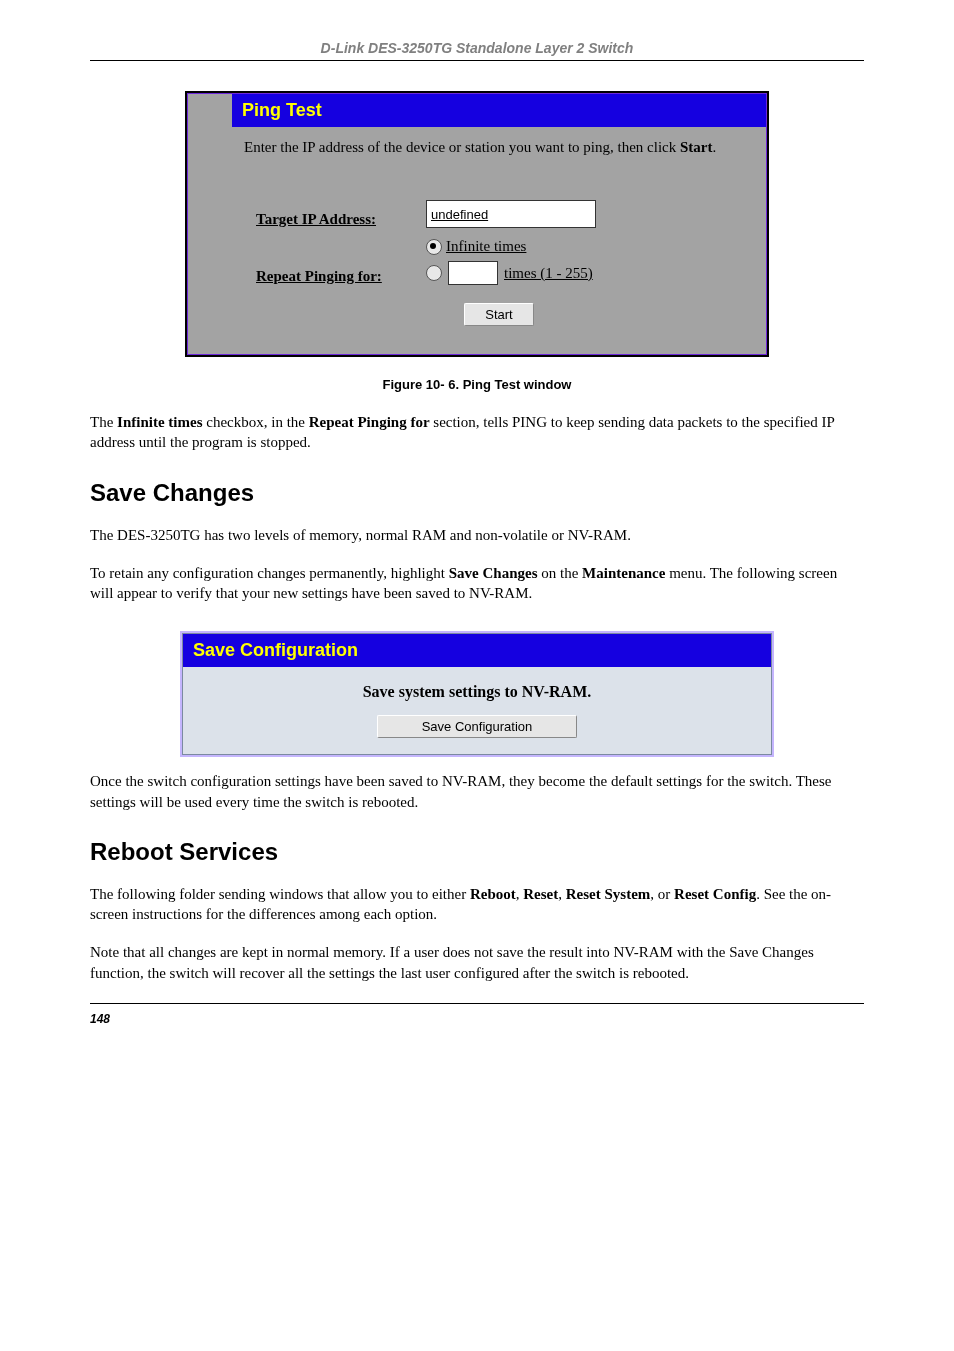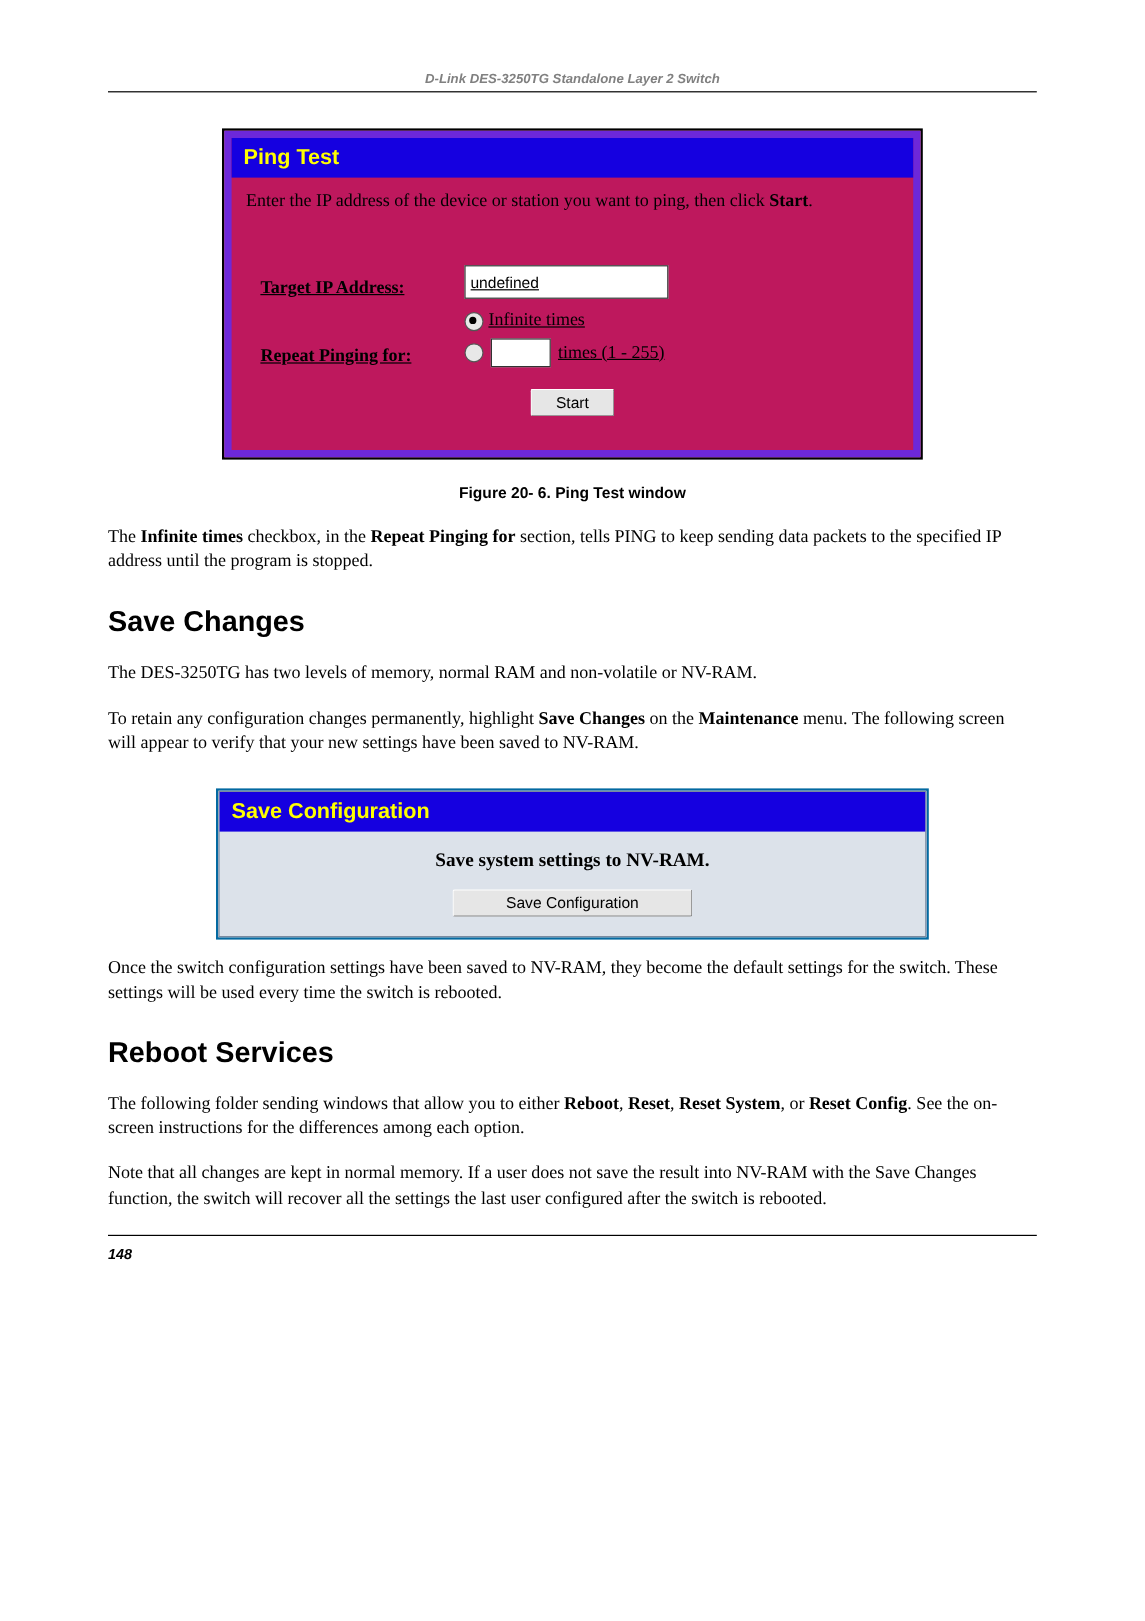--- a/index.html
+++ b/index.html
@@ -9,27 +9,26 @@
     color: #000;
   }
   .page {
     width: 954px;
     margin: 0 auto;
     padding: 40px 90px 40px 90px;
     box-sizing: border-box;
   }
   .header-line {
     font-family: Arial, Helvetica, sans-serif;
-    font-size: 11px;
+    font-size: 14px;
     font-style: italic;
     font-weight: bold;
     color: #808080;
     text-align: center;
     padding-bottom: 4px;
-    margin-top: 20px;
   }
   .hr-top, .hr-bottom {
     border: none;
     border-top: 1px solid #000;
     margin: 0 0 30px 0;
   }
   .hr-bottom {
     margin: 20px 0 8px 0;
   }
   .page-num {
@@ -40,22 +39,23 @@
     text-align: left;
   }
 
   
   .ping-panel-wrap {
     width: 580px;
     margin: 10px auto 20px auto;
     border: 2px solid #000;
   }
   .ping-panel {
-    border: 6px solid #6d28d9;
-    background: #be185d;
+    border: 1px solid #6d28d9;
+    background: #a3a3a3;
+    padding-left: 44px;
   }
   .panel-title {
     background: #1500e0;
     color: #ffff00;
     font-family: Arial, Helvetica, sans-serif;
     font-weight: bold;
     font-size: 18px;
     padding: 6px 10px;
   }
   .intro {
@@ -157,21 +157,21 @@
     font-family: Arial, Helvetica, sans-serif;
     font-weight: bold;
     font-size: 24px;
     margin: 26px 0 18px 0;
   }
 
   
   .save-wrap {
     width: 590px;
     margin: 28px auto 14px auto;
-    border: 2px solid #0369a1;
+    border: 2px solid #c4b5fd;
   }
   .save-panel {
     border: 1px solid #7b8aa0;
     background: #dce2ea;
   }
   .save-body {
     text-align: center;
     padding: 10px 0 16px 0;
   }
   .save-body-title {
@@ -225,21 +225,21 @@
             </div>
           </div>
         </div>
         <div class="start-row">
           <button class="btn">Start</button>
         </div>
       </div>
     </div>
   </div>
 
-  <div class="caption">Figure 20- 6.  Ping Test window</div>
+  <div class="caption">Figure 10- 6.  Ping Test window</div>
 
   <p class="body-text">
     <span>The </span><b>Infinite times</b><span> checkbox, in the </span><b>Repeat Pinging for</b><span> section, tells PING to keep sending data packets to the specified IP address until the program is stopped.</span>
   </p>
 
   <h2 class="section">Save Changes</h2>
 
   <p class="body-text">The DES-3250TG has two levels of memory, normal RAM and non-volatile or NV-RAM.</p>
 
   <p class="body-text">

